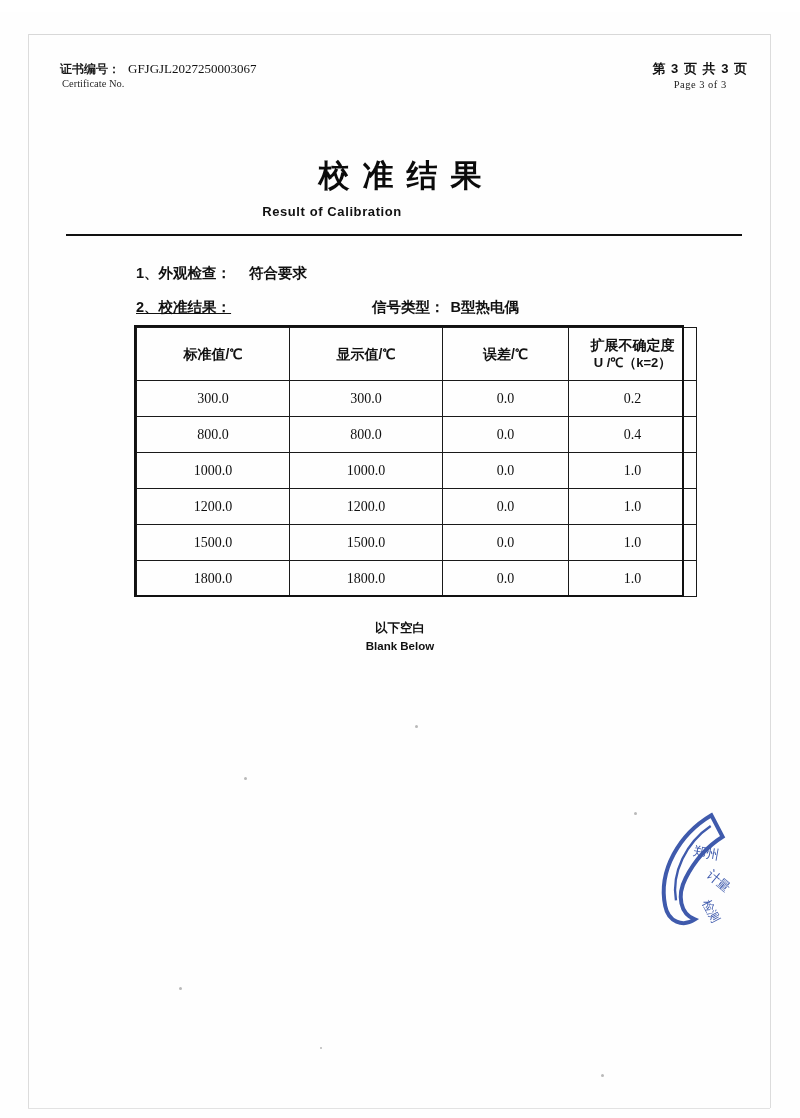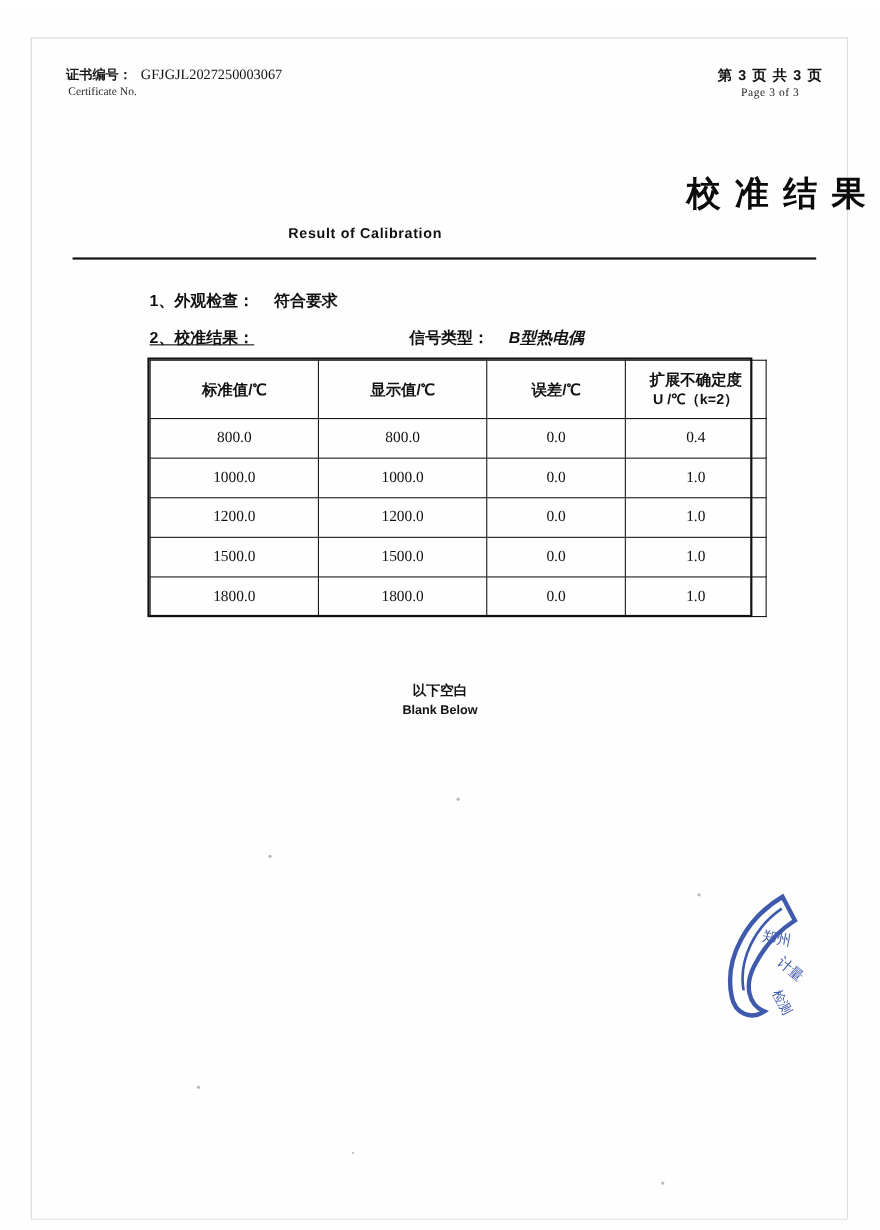--- a/index.html
+++ b/index.html
@@ -99,21 +99,21 @@
     color: #222;
     letter-spacing: 0.5px;
     margin-top: 2px;
   }
 
   
   .title-cn {
     position: absolute;
     left: 0; top: 143px;
     width: 800px;
-    text-align: right;
+    text-align: center;
     font-family: "Liberation Sans", sans-serif;
     font-size: 31px;
     font-weight: bold;
     letter-spacing: 13px;
     color: #0b0b0b;
     text-indent: 13px;
   }
   .title-en {
     position: absolute;
     left: 0; top: 192px;
@@ -156,22 +156,21 @@
   }
   .signal {
     position: absolute;
     left: 372px; top: 286px;
     font-family: "Liberation Sans", sans-serif;
     font-size: 14.5px;
     font-weight: bold;
     color: #111;
   }
   .signal .val {
-    margin-left: 18px;
-    font-style: italic;
+    margin-left: 6px;
   }
 
   
   .tbl-wrap {
     position: absolute;
     left: 136px; top: 315px;
     width: 548px;
   }
   table.cal {
     border-collapse: collapse;
@@ -300,20 +299,26 @@
             <span>误差/℃</span>
           </th>
           <th style="width:125px">
             <span>扩展不确定度</span>
             <span class="sub">U /℃（k=2）</span>
           </th>
         </tr>
       </thead>
       <tbody>
         <tr>
+          <td>300.0</td>
+          <td>300.0</td>
+          <td>0.0</td>
+          <td>0.2</td>
+        </tr>
+        <tr>
           <td>800.0</td>
           <td>800.0</td>
           <td>0.0</td>
           <td>0.4</td>
         </tr>
         <tr>
           <td>1000.0</td>
           <td>1000.0</td>
           <td>0.0</td>
           <td>1.0</td>

